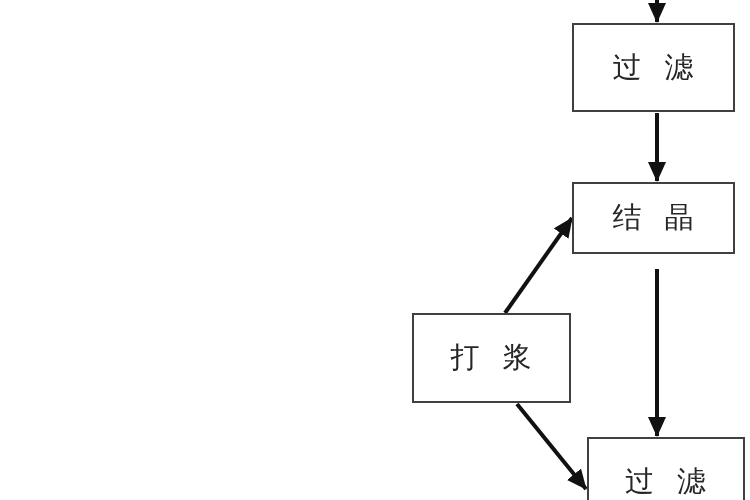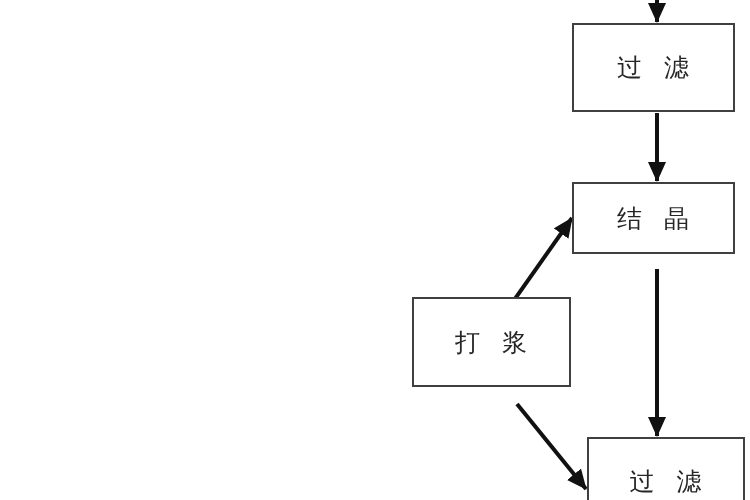--- a/index.html
+++ b/index.html
@@ -34,30 +34,30 @@
   .flow-box {
     position: absolute;
     box-sizing: border-box;
     background: #ffffff;
     border: 2px solid var(--box-border, #404040);
     display: flex;
     align-items: center;
     justify-content: center;
   }
   .flow-box .label {
-    font-size: 25px;
+    font-size: 29px;
     color: var(--text, #262626);
     word-spacing: 12px;
     letter-spacing: 1px;
     white-space: nowrap;
     user-select: none;
   }
   .box-filter-top    { left: 572px; top: 23px;  width: 163px; height: 89px; }
   .box-crystallize   { left: 572px; top: 182px; width: 163px; height: 72px; }
-  .box-pulping       { left: 412px; top: 297px; width: 159px; height: 90px; }
+  .box-pulping       { left: 412px; top: 313px; width: 159px; height: 90px; }
   .box-filter-bottom { left: 587px; top: 437px; width: 158px; height: 89px; }
 </style>
 </head>
 <body>
 
 <div class="canvas">
 
   <svg class="arrow-layer" width="750" height="500" viewBox="0 0 750 500" xmlns="http://www.w3.org/2000/svg">
     <defs>
       <marker id="ah" markerUnits="userSpaceOnUse" markerWidth="22" markerHeight="20" refX="19" refY="9" orient="auto">

